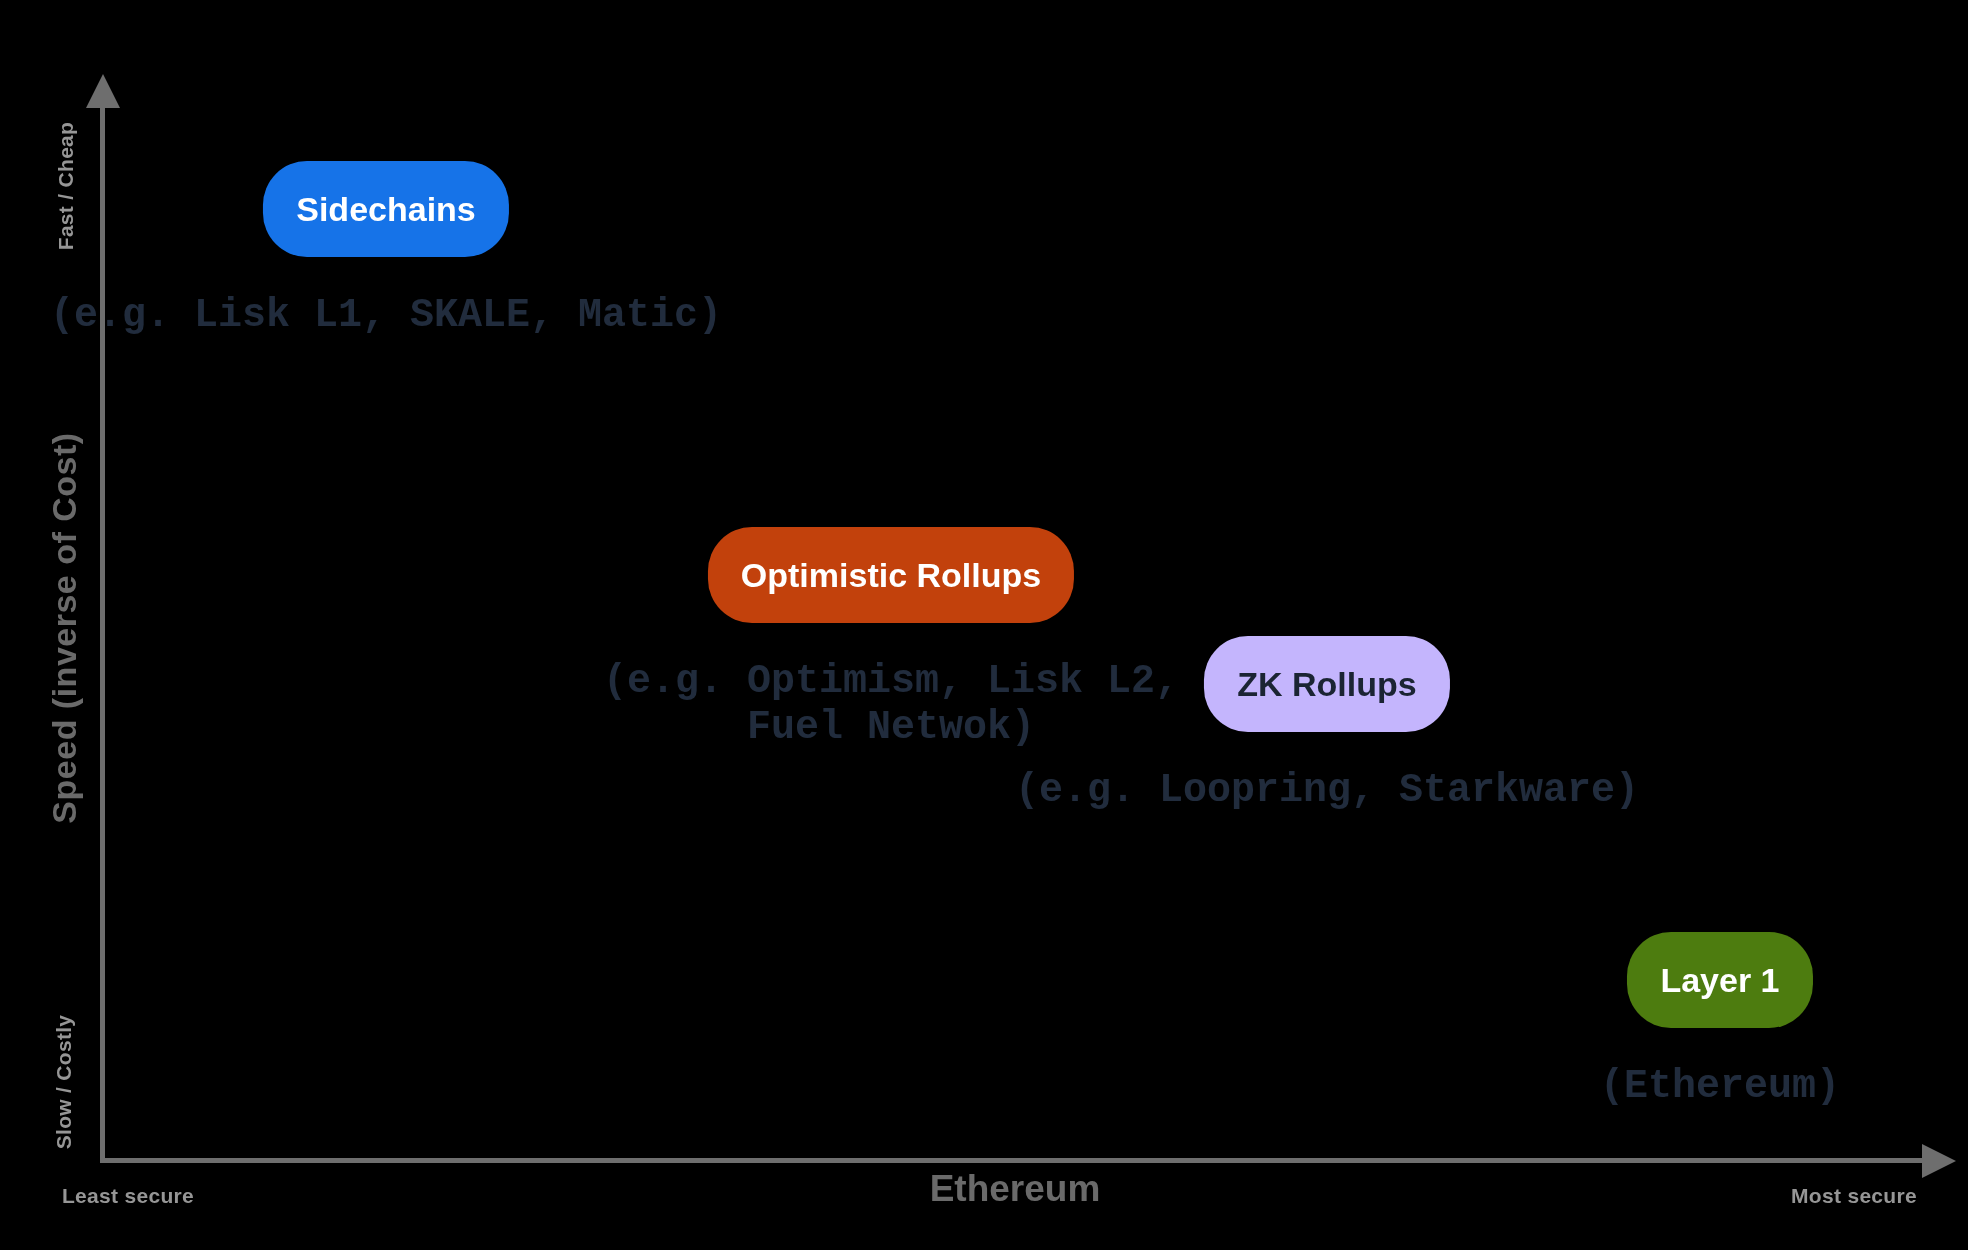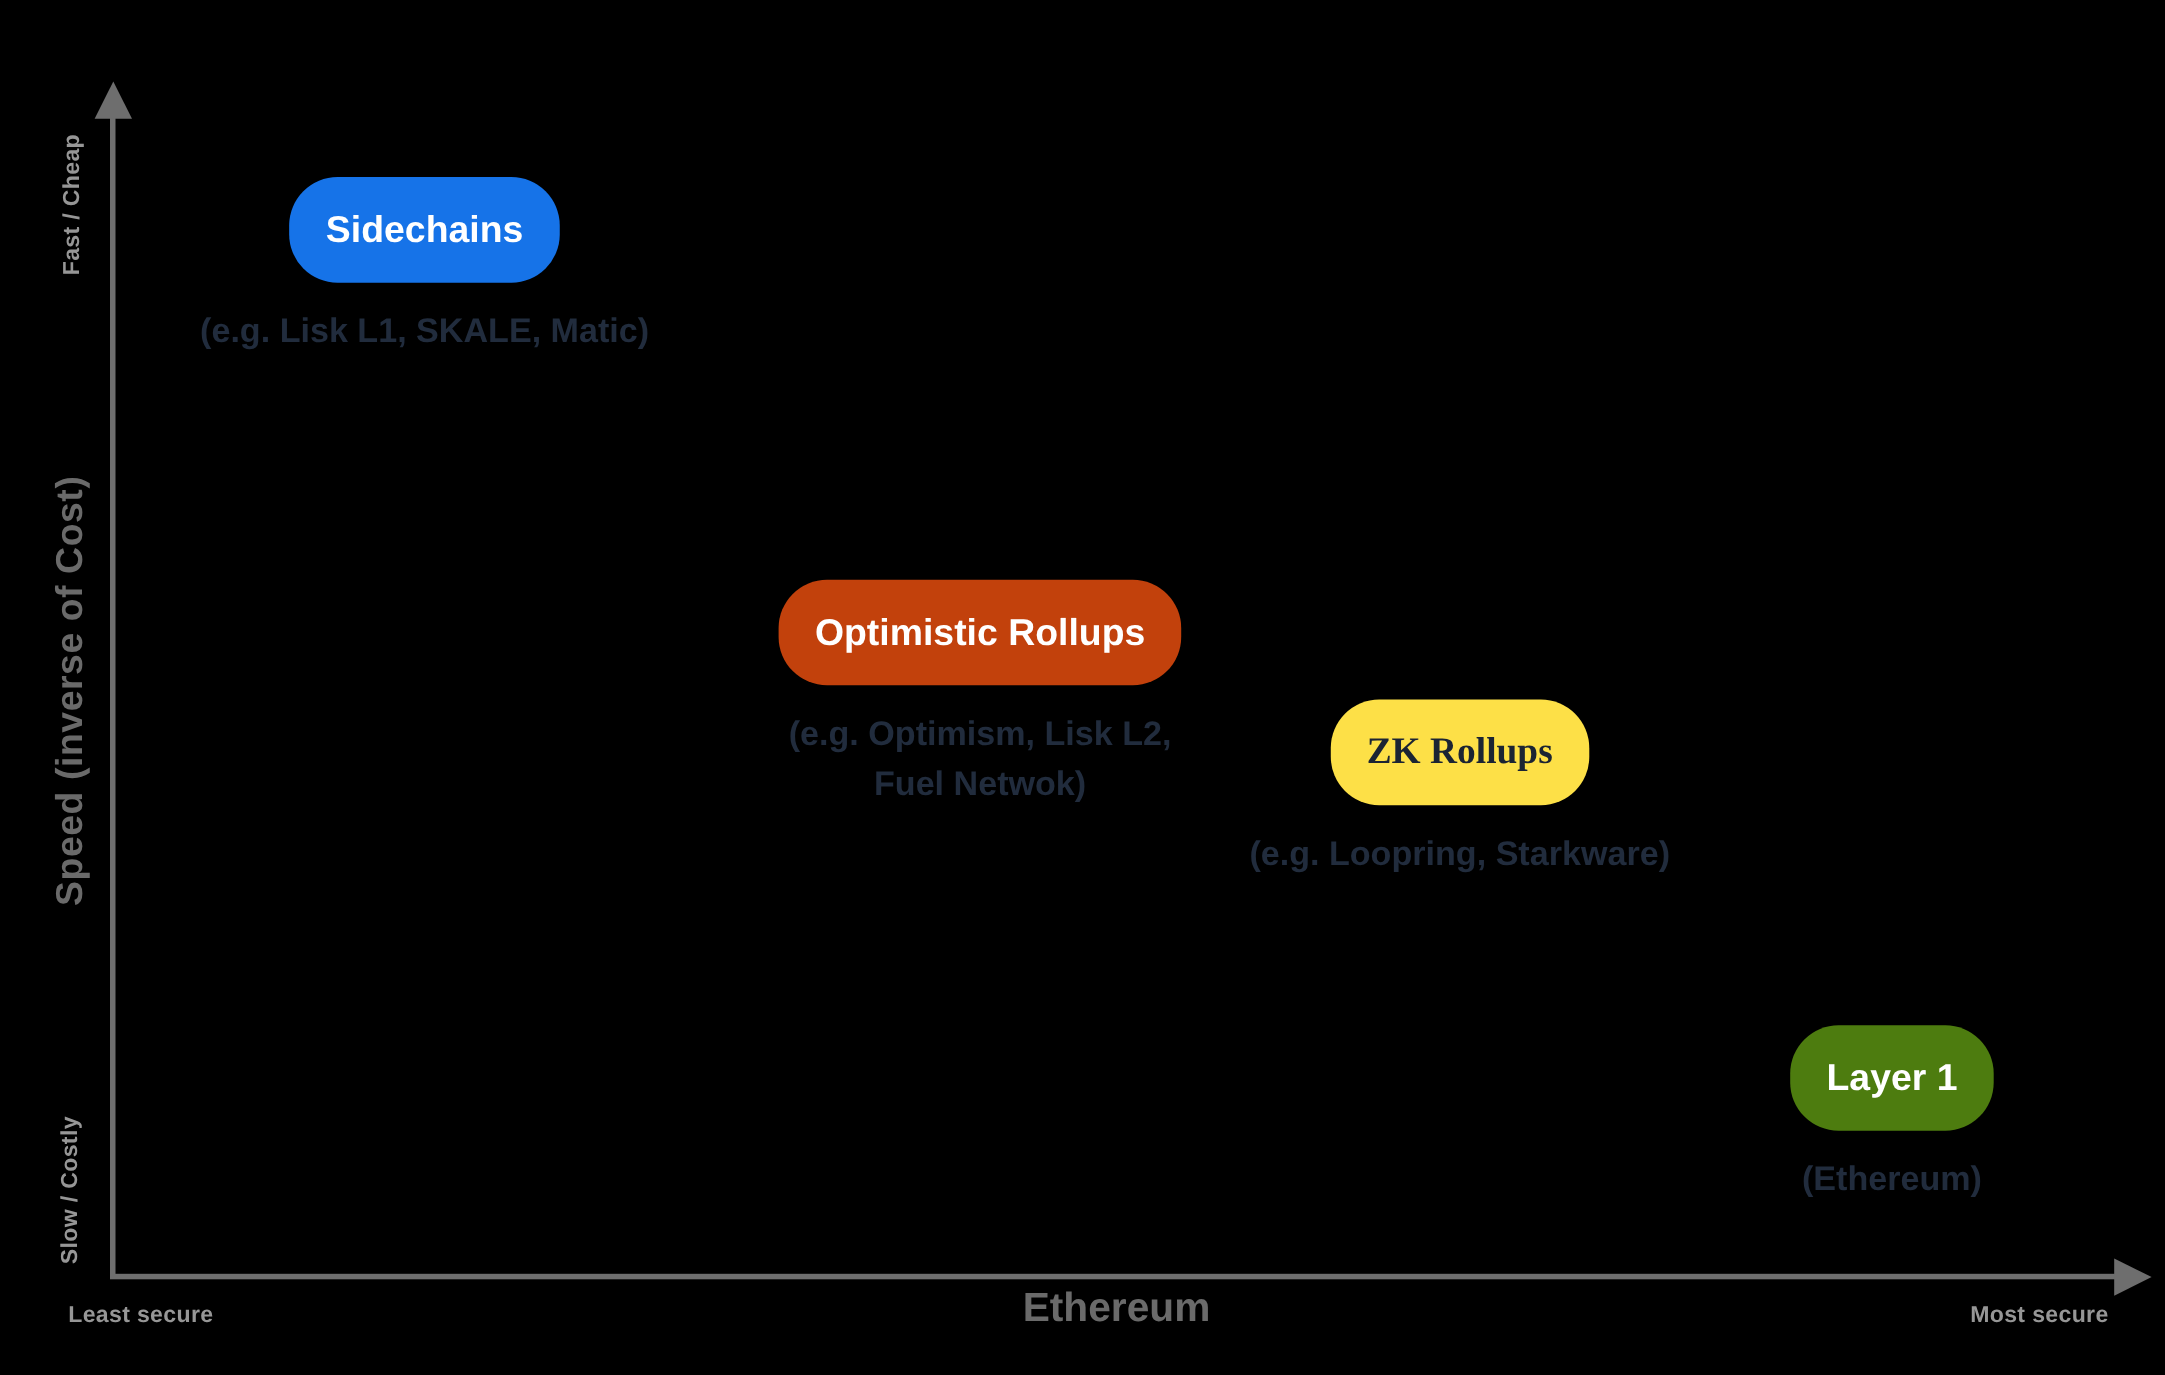--- a/index.html
+++ b/index.html
@@ -38,26 +38,27 @@
   .pill {
     display: inline-block;
     padding: 31px 33px;
     border-radius: 44px;
     font-size: 34px;
     font-weight: 700;
     line-height: 1;
     white-space: nowrap;
   }
   .caption {
-    margin-top: 21px;
-    font-size: 31px;
+    margin-top: 36px;
+    font-size: 40px;
     line-height: 46px;
     font-weight: 600;
     color: #212C3D;
     white-space: nowrap;
+    font-family: Liberation Mono, monospace;
   }
 </style>
 </head>
 <body>
 
 <div class="canvas">
 
   <div class="y-line"></div>
   <div class="y-arrow"></div>
   <div class="x-line"></div>
@@ -79,21 +80,21 @@
 
   <div class="node" style="left:891px; top:527px">
     <div class="pill" style="background-color: #c2410c; color: rgb(255, 255, 255);">Optimistic Rollups</div>
     <div class="caption">
       <div>(e.g. Optimism, Lisk L2,</div>
       <div>Fuel Netwok)</div>
     </div>
   </div>
 
   <div class="node" style="left:1327px; top:636px">
-    <div class="pill" style="background-color: #fde047; color: rgb(27, 36, 51); font-family: Liberation Serif, serif;">ZK Rollups</div>
+    <div class="pill" style="background-color: #c4b5fd; color: rgb(27, 36, 51);">ZK Rollups</div>
     <div class="caption">(e.g. Loopring, Starkware)</div>
   </div>
 
   <div class="node" style="left:1720px; top:932px">
     <div class="pill" style="background-color: #4d7c0f; color: rgb(255, 255, 255);">Layer 1</div>
     <div class="caption">(Ethereum)</div>
   </div>
 
 </div>
 

